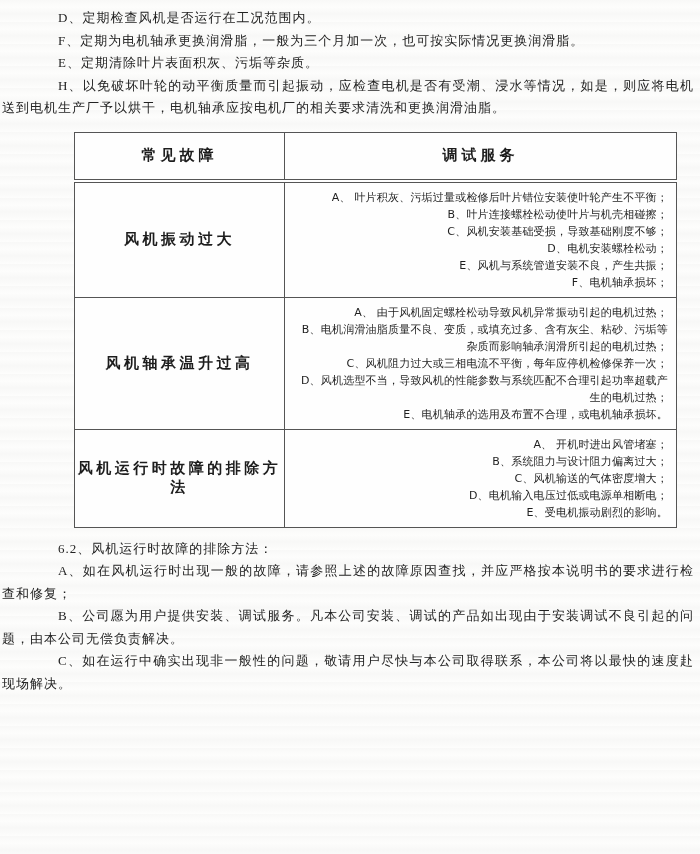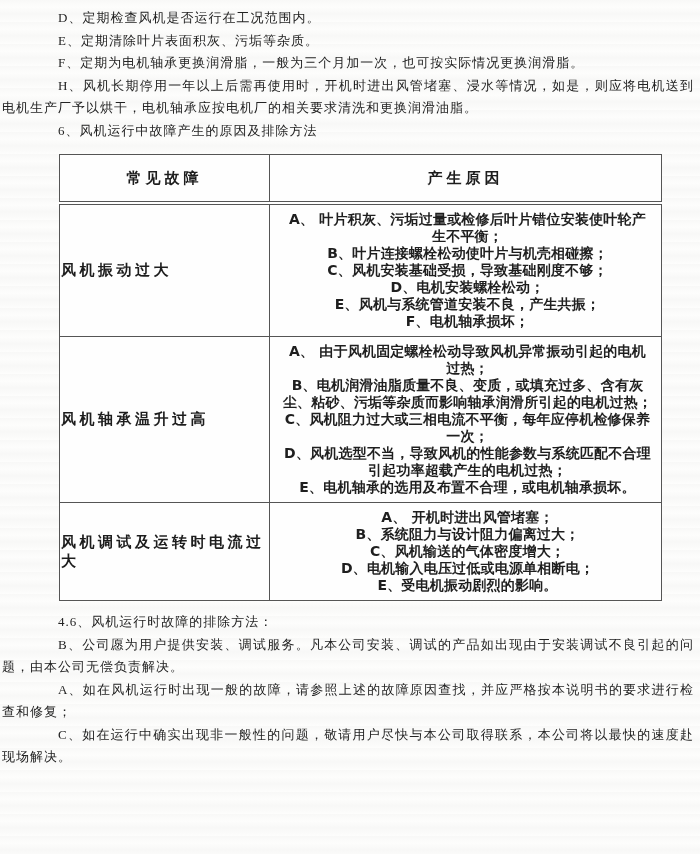--- a/index.html
+++ b/index.html
@@ -24,21 +24,21 @@
     line-height: 22.5px;
     letter-spacing: 1px;
     text-align: justify;
     text-justify: inter-ideograph;
   }
   .bodytext p.indent { text-indent: 56px; }
   .bodytext p.noindent { text-indent: 0; }
 
   table.fault-table {
     border-collapse: collapse;
-    margin: 12px 0 10px 57px;
+    margin: 12px 0 10px 72px;
     width: 602px;
     table-layout: fixed;
     font-family: "DejaVu Sans", sans-serif;
     background: #fefefe;
   }
   table.fault-table col.c-fault  { width: 210px; }
   table.fault-table col.c-cause  { width: 392px; }
   table.fault-table th,
   table.fault-table td {
     border: 1.5px solid #555;
@@ -51,57 +51,56 @@
     color: #1d1d1d;
     text-align: center;
     vertical-align: middle;
     border-bottom: 4px double #555;
   }
   table.fault-table td.fault-cell {
     font-size: 15px;
     font-weight: 700;
     letter-spacing: 3.5px;
     color: #1d1d1d;
-    text-align: left;
+    text-align: center;
     vertical-align: middle;
   }
   table.fault-table td.cause-cell {
-    font-size: 14px;
-    font-weight: 700;
+    font-size: 11px;
+    font-weight: 400;
     line-height: 17px;
     color: #1f1f1f;
     padding: 6px 8px 6px 12px;
     vertical-align: middle;
     white-space: pre-line;
-    text-align: center;
+    text-align: right;
     letter-spacing: 0.2px;
   }
 </style>
 </head>
 <body>
 
 <div class="page">
 
   <div class="bodytext">
     <p class="indent">D、定期检查风机是否运行在工况范围内。</p>
+    <p class="indent">F、定期为电机轴承更换润滑脂，一般为三个月加一次，也可按实际情况更换润滑脂。</p>
     <p class="indent">E、定期清除叶片表面积灰、污垢等杂质。</p>
-    <p class="indent">F、定期为电机轴承更换润滑脂，一般为三个月加一次，也可按实际情况更换润滑脂。</p>
-    <p class="indent">H、风机长期停用一年以上后需再使用时，开机时进出风管堵塞、浸水等情况，如是，则应将电机送到电机生产厂予以烘干，电机轴承应按电机厂的相关要求清洗和更换润滑油脂。</p>
-    <p class="indent">6、风机运行中故障产生的原因及排除方法</p>
+    <p class="indent">H、以免破坏叶轮的动平衡质量而引起振动，应检查电机是否有受潮、浸水等情况，如是，则应将电机送到电机生产厂予以烘干，电机轴承应按电机厂的相关要求清洗和更换润滑油脂。</p>
   </div>
 
   <table class="fault-table">
     <colgroup>
       <col class="c-fault">
       <col class="c-cause">
     </colgroup>
     <thead>
       <tr>
         <th>常见故障</th>
-        <th>产生原因</th>
+        <th>调试服务</th>
       </tr>
     </thead>
     <tbody>
       <tr>
         <td class="fault-cell">风机振动过大</td>
         <td class="cause-cell">A、 叶片积灰、污垢过量或检修后叶片错位安装使叶轮产生不平衡；
 B、叶片连接螺栓松动使叶片与机壳相碰擦；
 C、风机安装基础受损，导致基础刚度不够；
 D、电机安装螺栓松动；
 E、风机与系统管道安装不良，产生共振；
@@ -109,30 +108,30 @@
       </tr>
       <tr>
         <td class="fault-cell">风机轴承温升过高</td>
         <td class="cause-cell">A、 由于风机固定螺栓松动导致风机异常振动引起的电机过热；
 B、电机润滑油脂质量不良、变质，或填充过多、含有灰尘、粘砂、污垢等杂质而影响轴承润滑所引起的电机过热；
 C、风机阻力过大或三相电流不平衡，每年应停机检修保养一次；
 D、风机选型不当，导致风机的性能参数与系统匹配不合理引起功率超载产生的电机过热；
 E、电机轴承的选用及布置不合理，或电机轴承损坏。</td>
       </tr>
       <tr>
-        <td class="fault-cell">风机调试及运转时电流过大</td>
+        <td class="fault-cell">风机运行时故障的排除方法</td>
         <td class="cause-cell">A、 开机时进出风管堵塞；
 B、系统阻力与设计阻力偏离过大；
 C、风机输送的气体密度增大；
 D、电机输入电压过低或电源单相断电；
 E、受电机振动剧烈的影响。</td>
       </tr>
     </tbody>
   </table>
 
   <div class="bodytext">
-    <p class="indent">4.6、风机运行时故障的排除方法：</p>
+    <p class="indent">6.2、风机运行时故障的排除方法：</p>
+    <p class="indent">A、如在风机运行时出现一般的故障，请参照上述的故障原因查找，并应严格按本说明书的要求进行检查和修复；</p>
     <p class="indent">B、公司愿为用户提供安装、调试服务。凡本公司安装、调试的产品如出现由于安装调试不良引起的问题，由本公司无偿负责解决。</p>
-    <p class="indent">A、如在风机运行时出现一般的故障，请参照上述的故障原因查找，并应严格按本说明书的要求进行检查和修复；</p>
     <p class="indent">C、如在运行中确实出现非一般性的问题，敬请用户尽快与本公司取得联系，本公司将以最快的速度赴现场解决。</p>
   </div>
 
 </div>
 
 </body></html>

